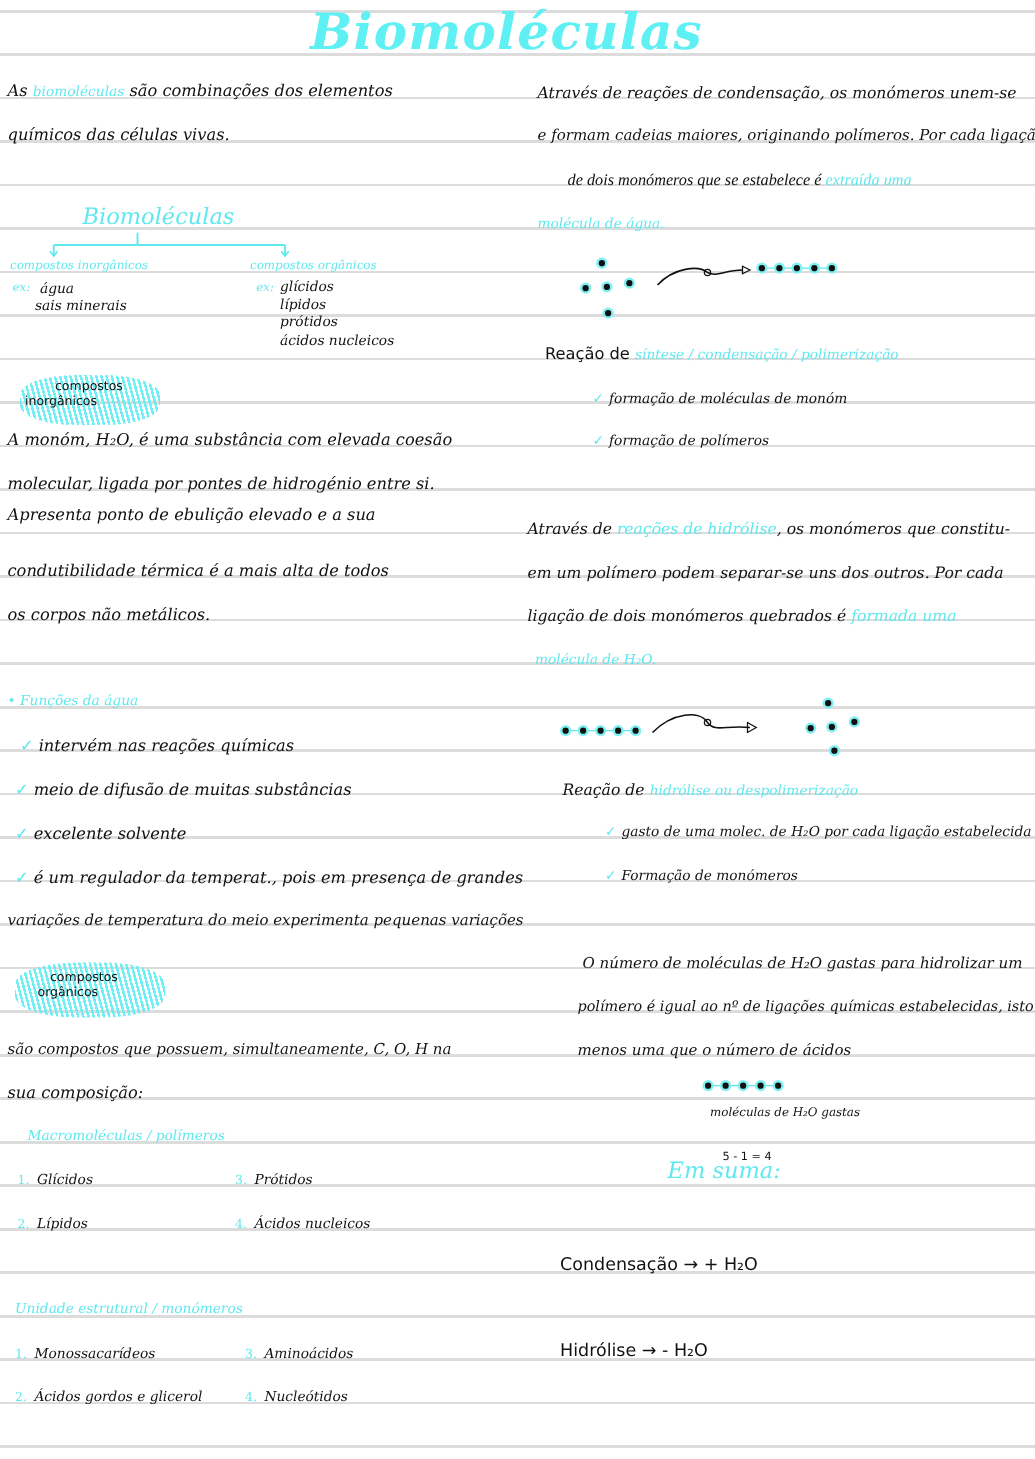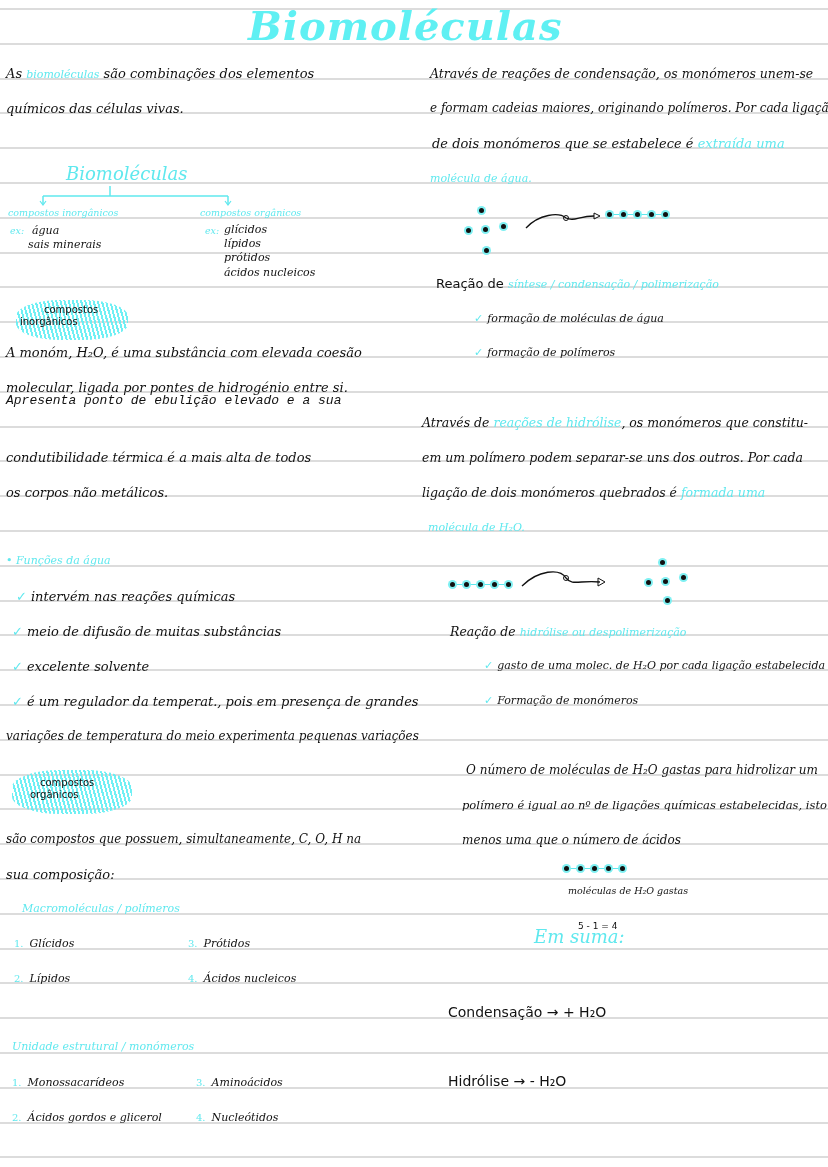--- a/index.html
+++ b/index.html
@@ -65,21 +65,21 @@
 <div class="abs hand small" style="left:224px; top:251px;">prótidos</div>
 <div class="abs hand small" style="left:224px; top:266px;">ácidos nucleicos</div>
 
 <div class="highlight" style="left:16px; top:300px; width:112px; height:40px;"></div>
 <div class="label-block" style="left:20px; top:304px;">
   <div style="padding-left:24px;">compostos</div>
   <div>inorgânicos</div>
 </div>
 <div class="abs hand" style="left:6px; top:345px;">A monóm, H₂O, é uma substância com elevada coesão</div>
 <div class="abs hand" style="left:6px; top:380px;">molecular, ligada por pontes de hidrogénio entre si.</div>
-<div class="abs hand" style="left:6px; top:393px;font-family:Liberation Mono, monospace;">Apresenta ponto de ebulição elevado e a sua</div>
+<div class="abs hand" style="left:6px; top:405px;">Apresenta ponto de ebulição elevado e a sua</div>
 <div class="abs hand" style="left:6px; top:450px;">condutibilidade térmica é a mais alta de todos</div>
 <div class="abs hand" style="left:6px; top:485px;">os corpos não metálicos.</div>
 
 <div class="abs hand cyan small" style="left:6px; top:554px;">• Funções da água</div>
 <div class="abs hand" style="left:16px; top:589px;"><span class="check">✓</span><span>intervém nas reações químicas</span></div>
 <div class="abs hand" style="left:12px; top:624px;"><span class="check">✓</span><span>meio de difusão de muitas substâncias</span></div>
 <div class="abs hand" style="left:12px; top:659px;"><span class="check">✓</span><span>excelente solvente</span></div>
 <div class="abs hand" style="left:12px; top:694px;"><span class="check">✓</span><span>é um regulador da temperat., pois em presença de grandes</span></div>
 <div class="abs hand" style="left:6px; top:729px; font-size:12px;">variações de temperatura do meio experimenta pequenas variações</div>
 
@@ -98,21 +98,21 @@
 <div class="abs hand small" style="left:188px; top:972px;"><span class="num">4.</span><span>Ácidos nucleicos</span></div>
 
 <div class="abs hand cyan small" style="left:12px; top:1040px;">Unidade estrutural / monómeros</div>
 <div class="abs hand small" style="left:12px; top:1076px;"><span class="num">1.</span><span>Monossacarídeos</span></div>
 <div class="abs hand small" style="left:196px; top:1076px;"><span class="num">3.</span><span>Aminoácidos</span></div>
 <div class="abs hand small" style="left:12px; top:1111px;"><span class="num">2.</span><span>Ácidos gordos e glicerol</span></div>
 <div class="abs hand small" style="left:196px; top:1111px;"><span class="num">4.</span><span>Nucleótidos</span></div>
 
 <div class="abs hand" style="left:430px; top:66px; font-size:12.5px;">Através de reações de condensação, os monómeros unem-se</div>
 <div class="abs hand" style="left:430px; top:101px; font-size:12px;">e formam cadeias maiores, originando polímeros. Por cada ligação</div>
-<div class="abs hand" style="left:432px; top:136px;">
+<div class="abs hand" style="left:454px; top:136px;font-family:Liberation Serif, serif;">
   <span>de dois monómeros que se estabelece é</span>
   <span class="cyan">extraída uma</span>
 </div>
 <div class="abs hand cyan small" style="left:430px; top:172px;">molécula de água.</div>
 
 <div>
   <div class="dot" style="left:479px; top:208px;"></div>
   <div class="dot" style="left:466px; top:228px;"></div>
   <div class="dot" style="left:483px; top:227px;"></div>
   <div class="dot" style="left:501px; top:224px;"></div>
@@ -129,21 +129,21 @@
   <div class="dot" style="left:621px; top:212px;"></div>
   <div class="dot" style="left:635px; top:212px;"></div>
   <div class="dot" style="left:649px; top:212px;"></div>
   <div class="dot" style="left:663px; top:212px;"></div>
 </div>
 
 <div class="abs hand" style="left:436px; top:276px;">
   <span class="sans" style="font-size:13px;">Reação de</span>
   <span class="cyan small">síntese / condensação / polimerização</span>
 </div>
-<div class="abs hand small" style="left:474px; top:312px;"><span class="check">✓</span><span>formação de moléculas de água</span></div>
+<div class="abs hand small" style="left:474px; top:312px;"><span class="check">✓</span><span>formação de moléculas de monóm</span></div>
 <div class="abs hand small" style="left:474px; top:346px;"><span class="check">✓</span><span>formação de polímeros</span></div>
 
 <div class="abs hand" style="left:422px; top:415px; font-size:12.5px;">
   <span>Através de</span>
   <span class="cyan">reações de hidrólise</span><span>, os monómeros que constitu-</span>
 </div>
 <div class="abs hand" style="left:422px; top:450px; font-size:12.5px;font-style:italic;">em um polímero podem separar-se uns dos outros. Por cada</div>
 <div class="abs hand" style="left:422px; top:485px; font-size:12.5px;">
   <span>ligação de dois monómeros quebrados é</span>
   <span class="cyan">formada uma</span>

